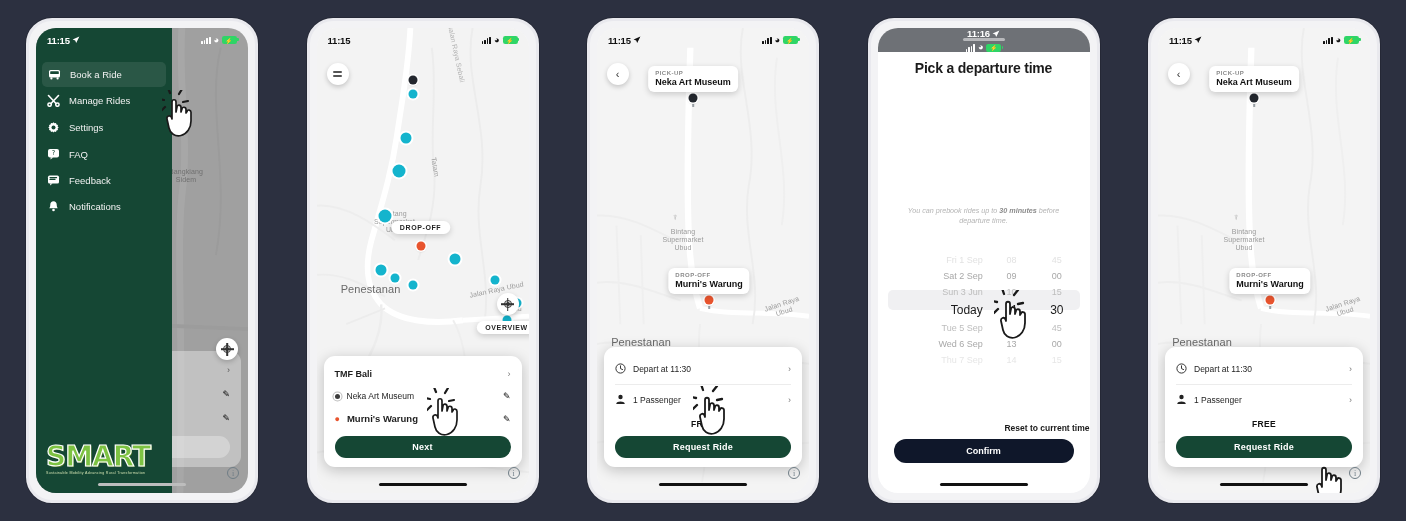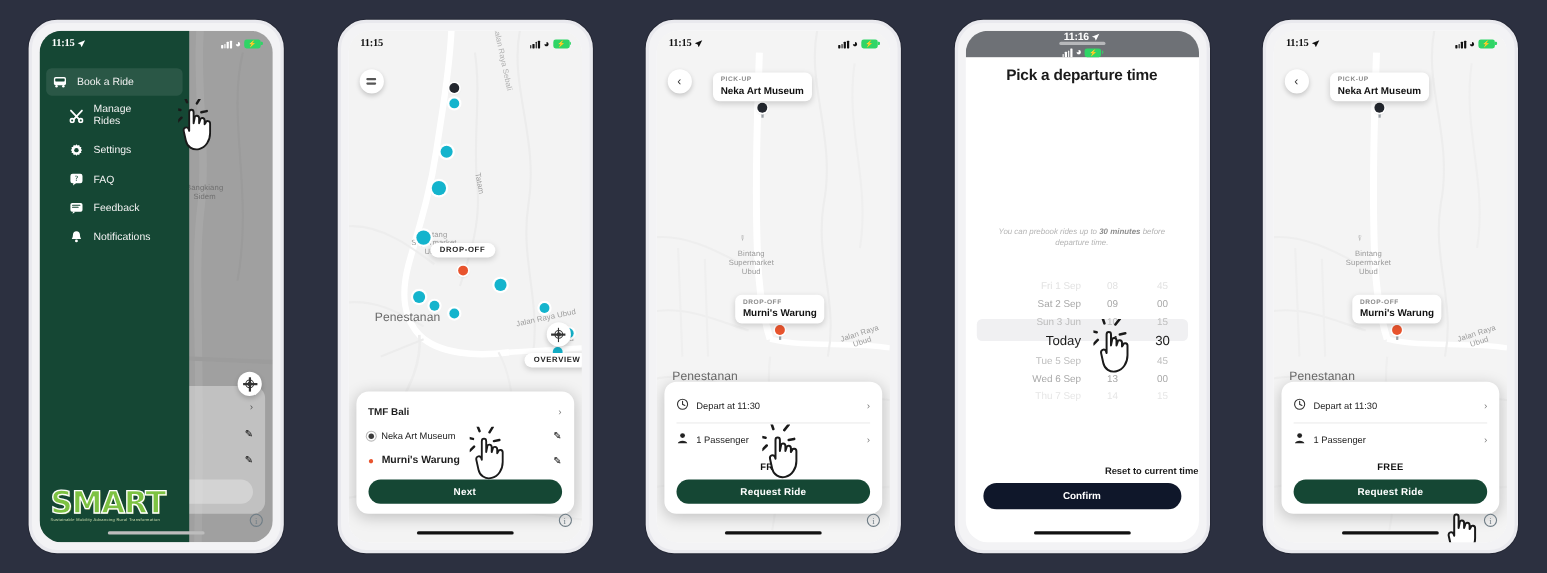--- a/index.html
+++ b/index.html
@@ -28,21 +28,21 @@
   .statusbar { position:absolute; top:0; left:0; right:0; height:24px; display:flex; align-items:center; justify-content:space-between; padding:0 11px; font-size:9.5px; font-weight:bold; z-index:40; }
   .statusbar .clock { display:flex; align-items:center; gap:2px; letter-spacing:-.2px; }
   .sb-right { display:flex; align-items:center; gap:3px; }
   .bars { display:flex; align-items:flex-end; gap:1px; height:8px; }
   .bars i { display:block; width:1.6px; background:currentColor; border-radius:.5px; }
   .bars i:nth-child(1){height:3px}.bars i:nth-child(2){height:4.5px}.bars i:nth-child(3){height:6px}.bars i:nth-child(4){height:7.5px}
   .wifi { font-size:9px; line-height:1; }
   .batt { width:15px;height:8px;border-radius:2.2px;background:#2fd566;position:relative; }
   .batt:after{content:"";position:absolute;right:-1.6px;top:2.4px;width:1.4px;height:3px;background:#2fd566;border-radius:0 1px 1px 0;}
   .batt span{position:absolute;inset:0;display:flex;align-items:center;justify-content:center;font-size:6px;color:#fff;}
-  .dark-sb { color:#111;font-family:Liberation Serif, serif; }
+  .dark-sb { color:#111; }
   .light-sb { color:#fff;flex-direction:column; }
 
   
   .map { position:absolute; inset:0; background:#f2f2f2; overflow:hidden; }
   .map svg { position:absolute; inset:0; width:100%; height:100%; }
   .maplabel { position:absolute; color:#9b9b9b; font-size:7px; text-align:center; line-height:1.15; letter-spacing:.1px; }
   .maplabel.big { color:#6a6a6a; font-size:11px; letter-spacing:.1px; }
 
   
   .pin { position:absolute; width:9px; height:9px; border-radius:50%; transform:translate(-50%,-50%); box-shadow:0 0 0 1.5px #fff, 0 1px 2px rgba(0,0,0,.25); }
@@ -83,21 +83,21 @@
   
   .homebar { position:absolute; bottom:7px; left:50%; transform:translateX(-50%); width:88px; height:3.4px; border-radius:2px; background:#111; z-index:45; }
   .homebar.grey { background:#bdbdbd; }
 
   
   .info { position:absolute; right:9px; bottom:14px; width:12px; height:12px; border-radius:50%; border:1px solid #6f7d86; color:#6f7d86; font-size:8px; display:flex; align-items:center; justify-content:center; font-family:"Liberation Serif", serif; z-index:30; }
 
   
   .drawer { position:absolute; top:0; bottom:0; left:0; width:64%; background:#154734; z-index:35; }
   .dr-items { margin-top:34px; }
-  .dr-item { display:flex; align-items:center; gap:9px; padding:7px 27px; color:#f2f2f2; font-size:9.5px; }
+  .dr-item { display:flex; align-items:center; gap:9px; padding:7px 11px; color:#f2f2f2; font-size:9.5px; }
   .dr-item.active { background:rgba(255,255,255,.09); border-radius:5px; margin:0 6px; padding:7px 6px; }
   .dr-icon { width:13px; display:flex; align-items:center; justify-content:center; }
   .logo { position:absolute; left:10px; bottom:18px; }
   .logo .word { font-family:"DejaVu Sans", sans-serif; font-size:28px; font-weight:bold; letter-spacing:-1px;
     color:#7dc242; -webkit-text-stroke:1.2px #fff; text-shadow:1px 1px 0 #4e7a22; }
   .logo .tag { font-size:3.6px; color:#cfe0b0; letter-spacing:.3px; margin-top:-2px; }
 
   
   .dim { position:absolute; inset:0; background:rgba(60,60,60,.45); z-index:30; }
   .ghost-sheet { position:absolute; left:7px; right:7px; bottom:26px; background:rgba(255,255,255,.35); border-radius:11px; padding:7px 0 9px; z-index:31; }

